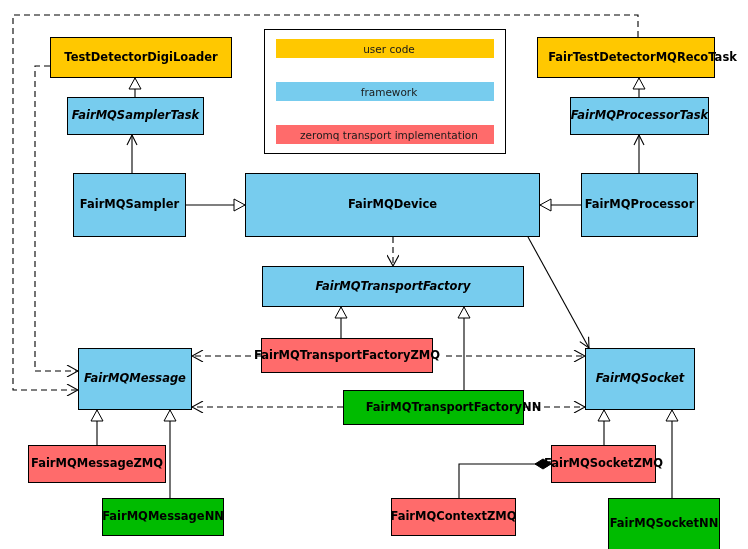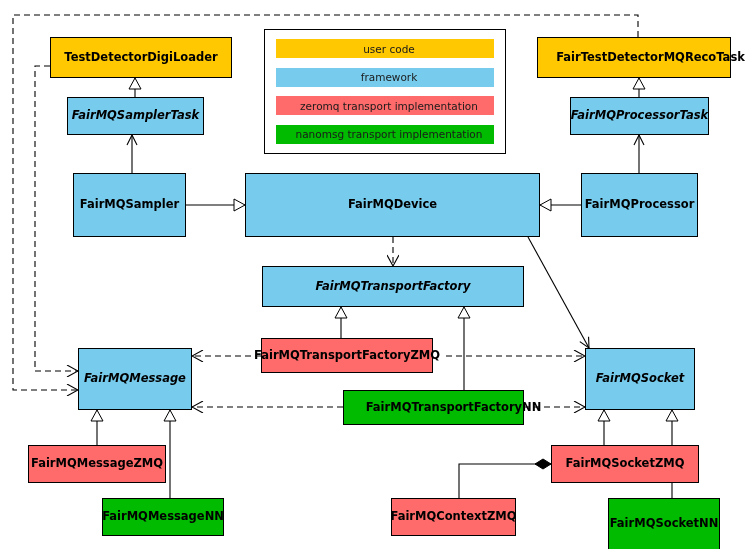--- a/index.html
+++ b/index.html
@@ -114,36 +114,35 @@
 
       <path d="M551,464 L459,464 L459,498" marker-start="url(#filleddiamond)"></path>
 
     </g>
   </svg>
 
   <div id="legend">
     <div class="legend-row lg-user">user code</div>
     <div class="legend-row lg-fw">framework</div>
     <div class="legend-row lg-zmq">zeromq transport implementation</div>
-    <div class="legend-row lg-nn">nanomsg transport implementation</div>
   </div>
 
   <div id="nodes-layer">
       <div class="node user" style="left: 50px; top: 37px; width: 182px; height: 41px;">TestDetectorDigiLoader</div>
-      <div class="node user" style="left: 537px; top: 37px; width: 194px; height: 41px; padding-left: 37px;">FairTestDetectorMQRecoTask</div>
+      <div class="node user" style="left: 537px; top: 37px; width: 178px; height: 41px; padding-left: 37px;">FairTestDetectorMQRecoTask</div>
       <div class="node framework abstract" style="left: 67px; top: 97px; width: 137px; height: 38px;">FairMQSamplerTask</div>
       <div class="node framework abstract" style="left: 570px; top: 97px; width: 139px; height: 38px;">FairMQProcessorTask</div>
       <div class="node framework" style="left: 73px; top: 173px; width: 113px; height: 64px;">FairMQSampler</div>
       <div class="node framework" style="left: 245px; top: 173px; width: 295px; height: 64px;">FairMQDevice</div>
       <div class="node framework" style="left: 581px; top: 173px; width: 117px; height: 64px;">FairMQProcessor</div>
       <div class="node framework abstract" style="left: 262px; top: 266px; width: 262px; height: 41px;">FairMQTransportFactory</div>
       <div class="node zmq" style="left: 261px; top: 338px; width: 172px; height: 35px;">FairMQTransportFactoryZMQ</div>
       <div class="node nn" style="left: 343px; top: 390px; width: 181px; height: 35px; padding-left: 44px;">FairMQTransportFactoryNN</div>
       <div class="node framework abstract" style="left: 78px; top: 348px; width: 114px; height: 62px;">FairMQMessage</div>
       <div class="node framework abstract" style="left: 585px; top: 348px; width: 110px; height: 62px;">FairMQSocket</div>
       <div class="node zmq" style="left: 28px; top: 445px; width: 138px; height: 38px;">FairMQMessageZMQ</div>
       <div class="node nn" style="left: 102px; top: 498px; width: 122px; height: 38px;">FairMQMessageNN</div>
-      <div class="node zmq" style="left: 551px; top: 445px; width: 148px; height: 38px;">FairMQSocketZMQ</div>
+      <div class="node zmq" style="left: 551px; top: 445px; width: 105px; height: 38px;">FairMQSocketZMQ</div>
       <div class="node nn" style="left: 608px; top: 498px; width: 112px; height: 52px;">FairMQSocketNN</div>
       <div class="node zmq" style="left: 391px; top: 498px; width: 125px; height: 38px;">FairMQContextZMQ</div>
     </div>
 
 </div>
 
 </body></html>

